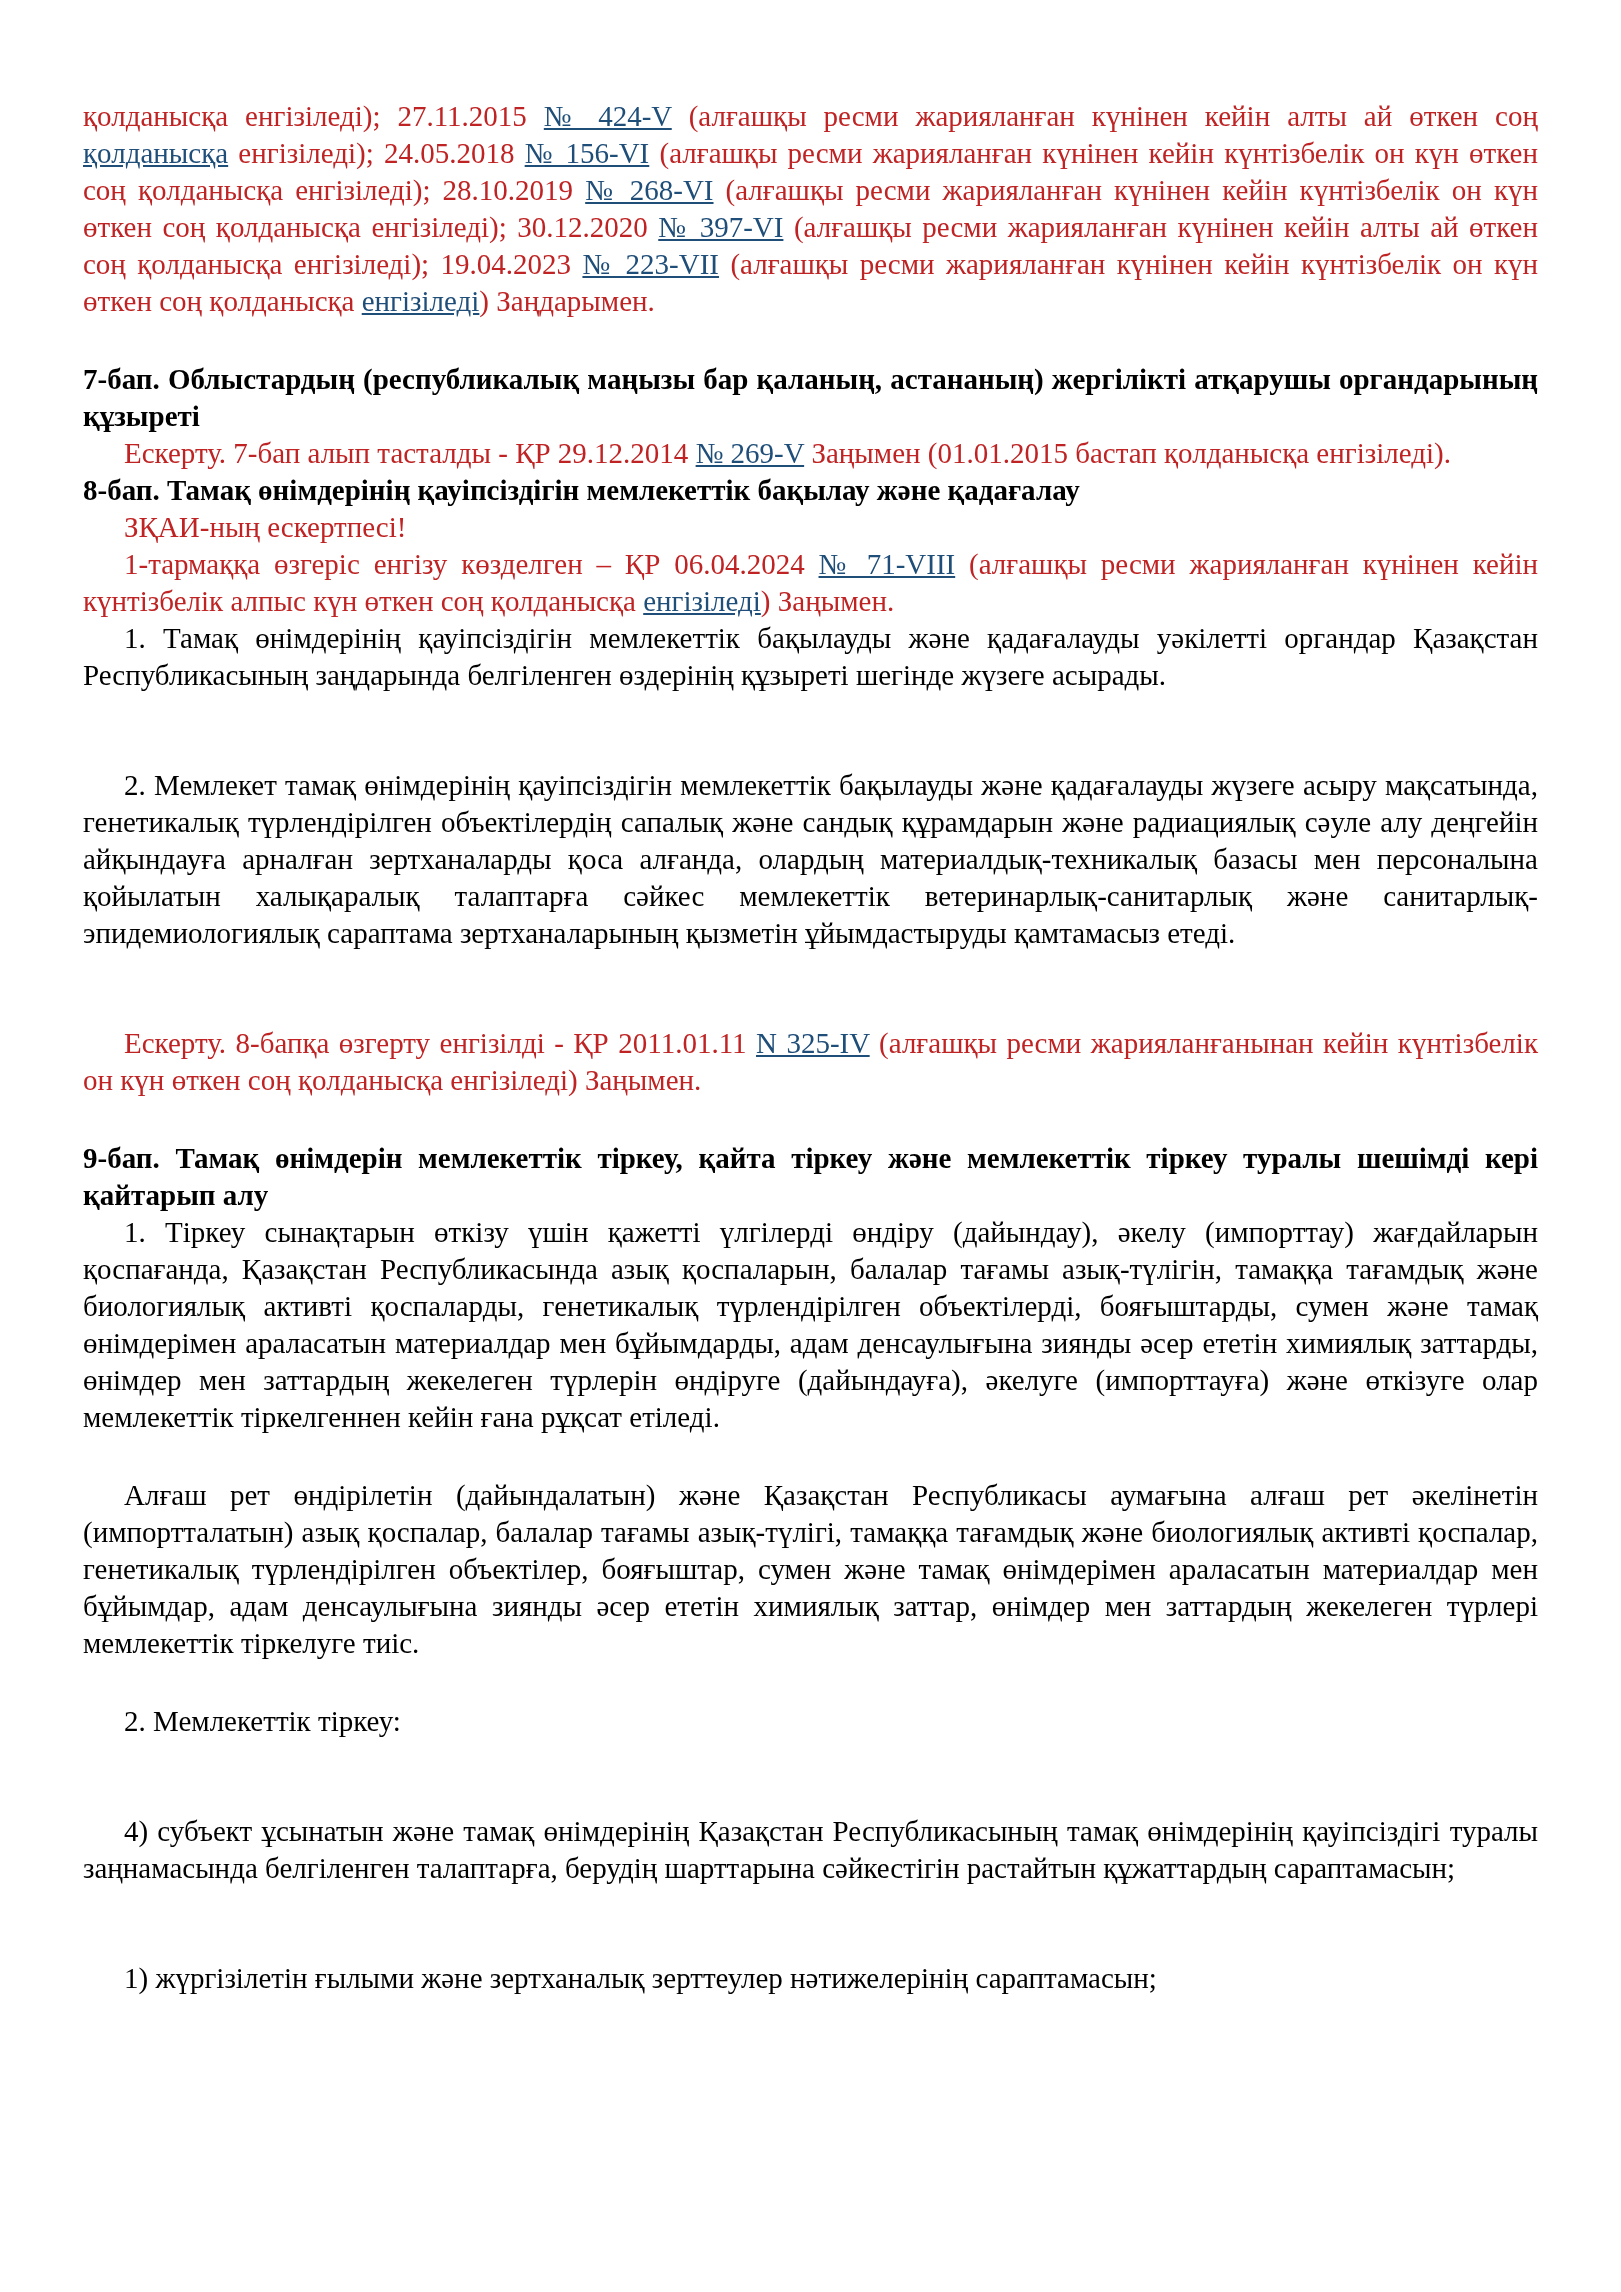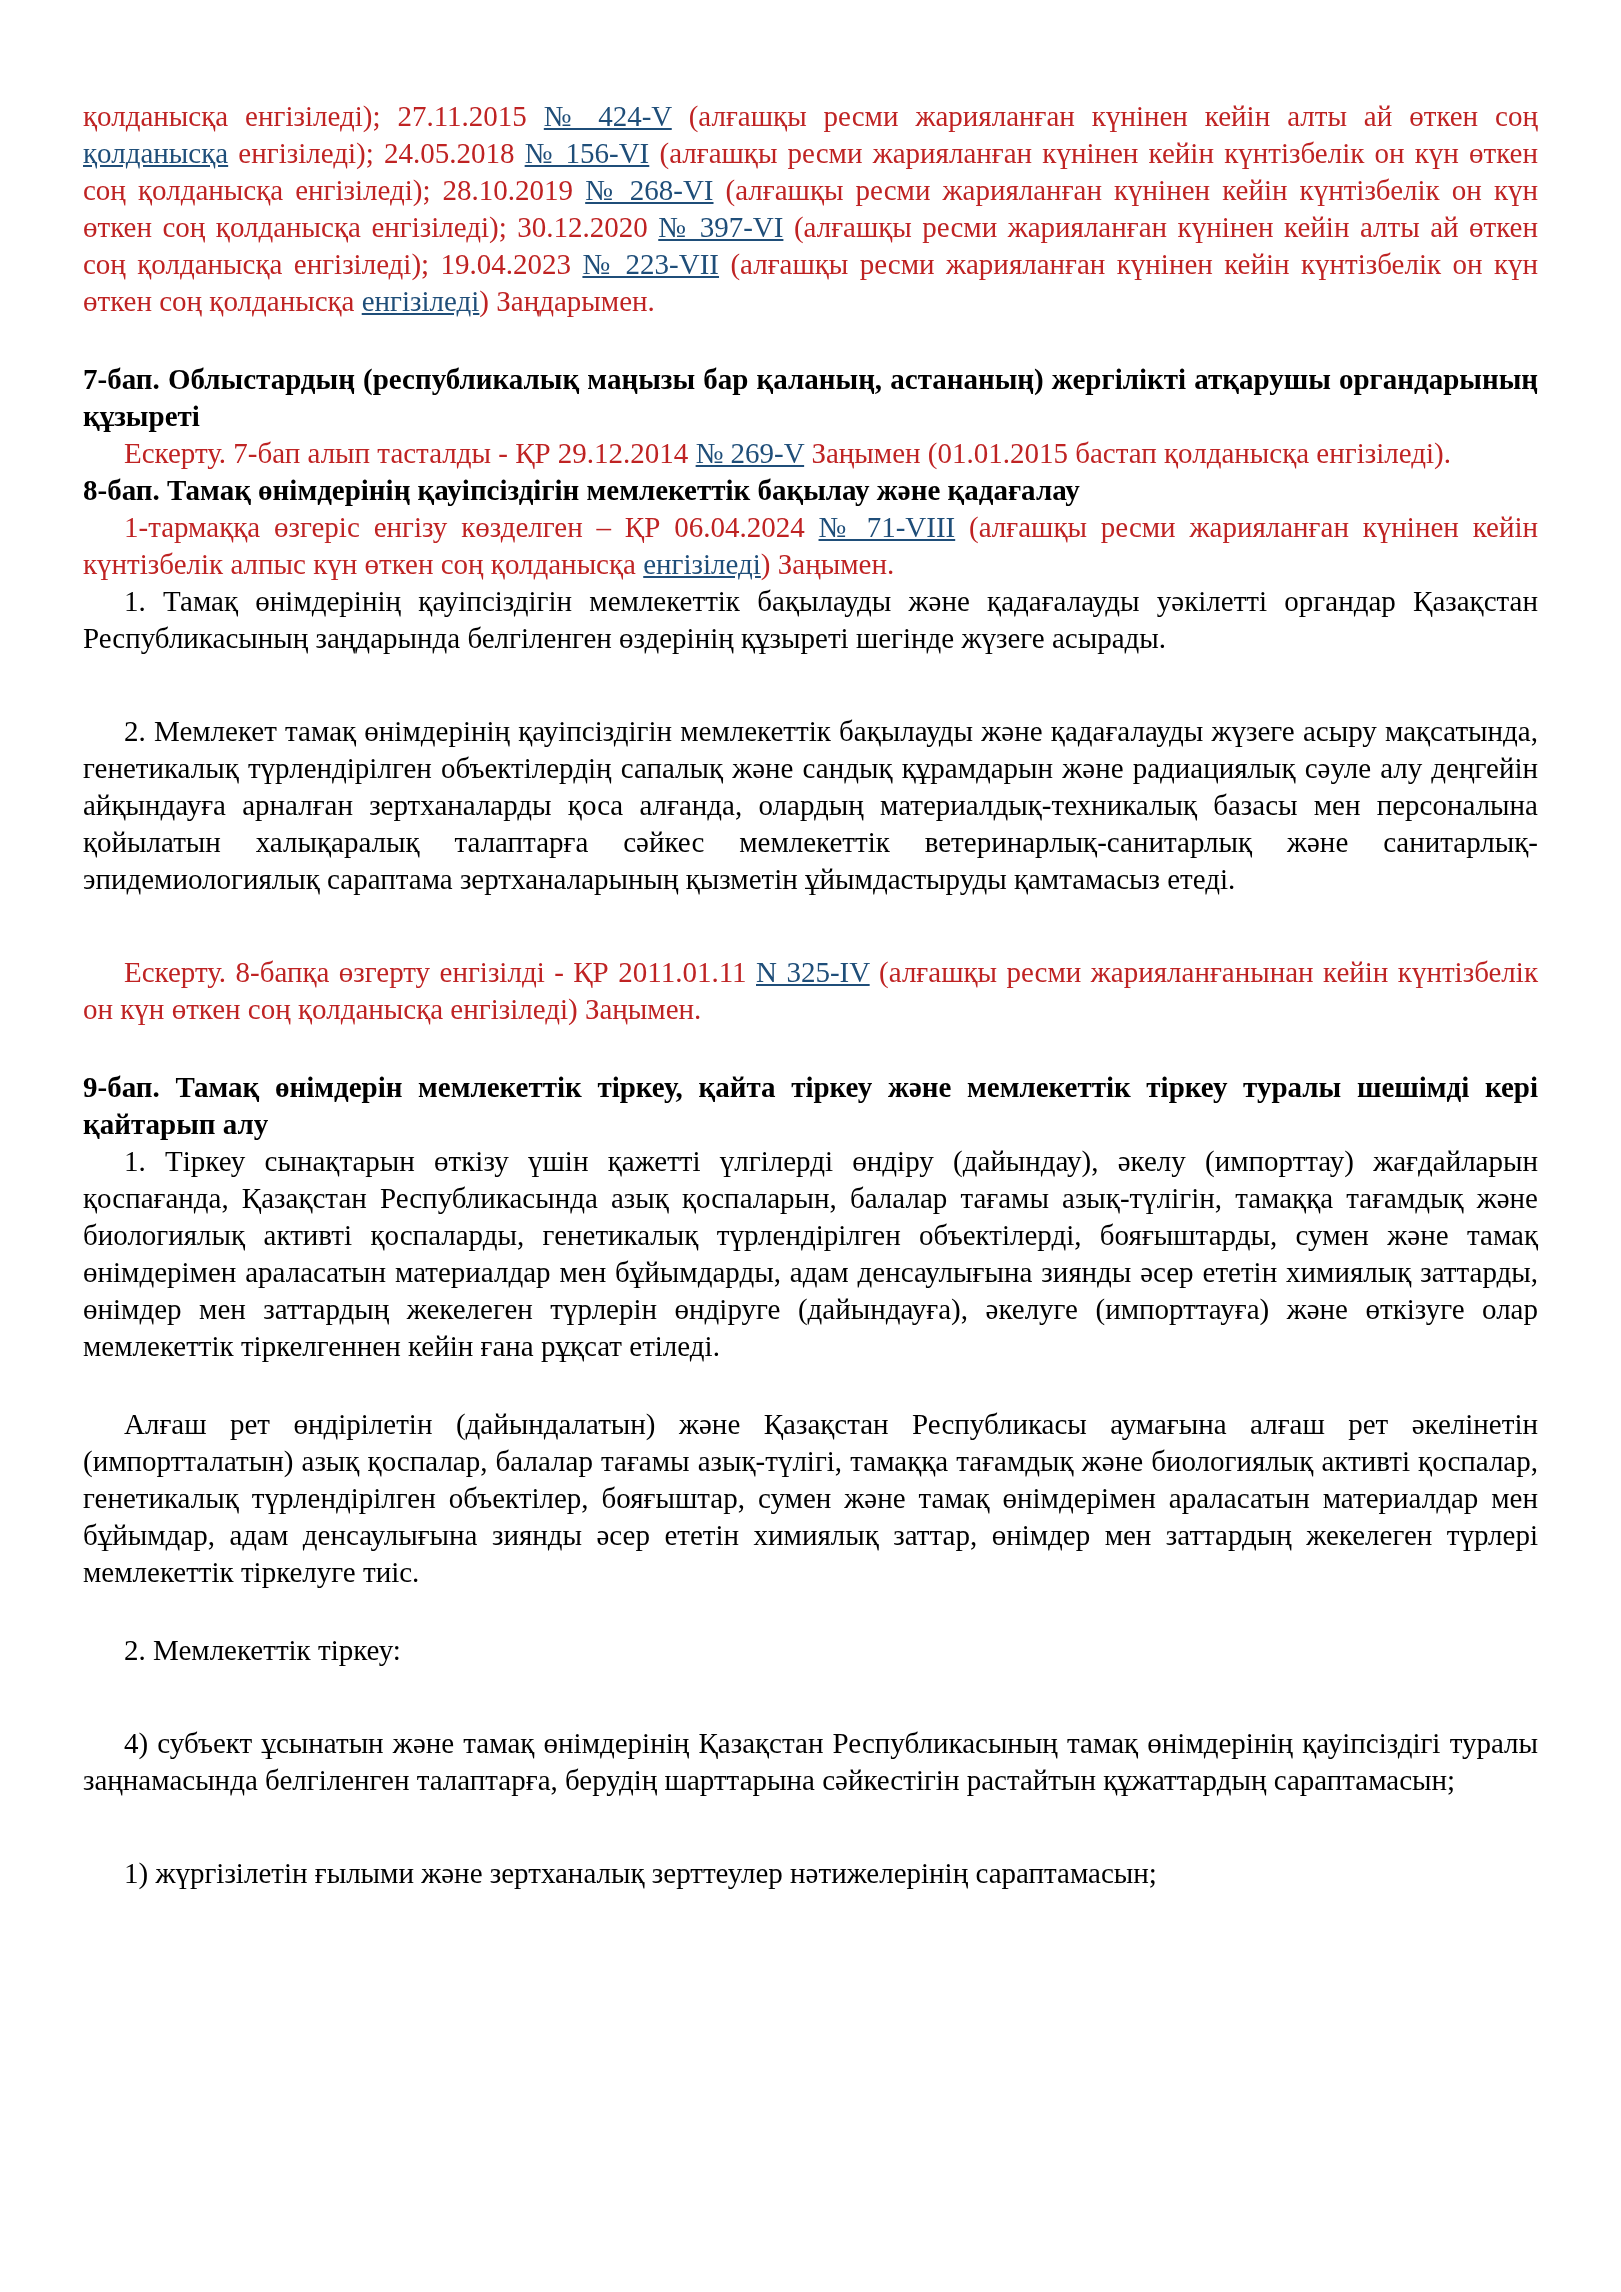--- a/index.html
+++ b/index.html
@@ -17,21 +17,21 @@
     font-size: 29px;
     line-height: 37px;
     color: var(--body-color, #000000);
   }
   .block {
     margin: 0;
     text-align: justify;
   }
   .gap-0 { margin-top: 0; }
   .gap-1 { margin-top: 41px; }
-  .gap-2 { margin-top: 56px; }
+  .gap-2 { margin-top: 73px; }
   .heading {
     font-weight: bold;
     color: var(--body-color, #000000);
     font-size: 29px;
     line-height: 37px;
   }
   .amendment, .note {
     color: var(--red-color, #c02020);
   }
   .note, .body {
@@ -46,20 +46,21 @@
 </style>
 </head>
 <body>
 
 <div class="page">
   <div>
       <p class="block amendment gap-0"><span class="text-run">қолданысқа енгізіледі); 27.11.2015 </span><span class="law-link">№ 424-V</span><span class="text-run"> (алғашқы ресми жарияланған күнінен кейін алты ай өткен соң </span><span class="law-link">қолданысқа</span><span class="text-run"> енгізіледі); 24.05.2018 </span><span class="law-link">№ 156-VI</span><span class="text-run"> (алғашқы ресми жарияланған күнінен кейін күнтізбелік он күн өткен соң қолданысқа енгізіледі); 28.10.2019 </span><span class="law-link">№ 268-VI</span><span class="text-run"> (алғашқы ресми жарияланған күнінен кейін күнтізбелік он күн өткен соң қолданысқа енгізіледі); 30.12.2020 </span><span class="law-link">№ 397-VI</span><span class="text-run"> (алғашқы ресми жарияланған күнінен кейін алты ай өткен соң қолданысқа енгізіледі); 19.04.2023 </span><span class="law-link">№ 223-VII</span><span class="text-run"> (алғашқы ресми жарияланған күнінен кейін күнтізбелік он күн өткен соң қолданысқа </span><span class="law-link">енгізіледі</span><span class="text-run">) Заңдарымен.</span></p>
       <h3 class="block heading gap-1"><span class="text-run">7-бап. Облыстардың (республикалық маңызы бар қаланың, астананың) жергілікті атқарушы органдарының құзыреті</span></h3>
       <p class="block note gap-0"><span class="text-run">Ескерту. 7-бап алып тасталды - ҚР 29.12.2014 </span><span class="law-link">№ 269-V</span><span class="text-run"> Заңымен (01.01.2015 бастап қолданысқа енгізіледі).</span></p>
       <h3 class="block heading gap-0"><span class="text-run">8-бап. Тамақ өнімдерінің қауіпсіздігін мемлекеттік бақылау және қадағалау</span></h3>
+      <p class="block note gap-0"><span class="text-run">ЗҚАИ-ның ескертпесі!</span></p>
       <p class="block note gap-0"><span class="text-run">1-тармаққа өзгеріс енгізу көзделген – ҚР 06.04.2024 </span><span class="law-link">№ 71-VIII</span><span class="text-run"> (алғашқы ресми жарияланған күнінен кейін күнтізбелік алпыс күн өткен соң қолданысқа </span><span class="law-link">енгізіледі</span><span class="text-run">) Заңымен.</span></p>
       <p class="block body gap-0"><span class="text-run">1. Тамақ өнімдерінің қауіпсіздігін мемлекеттік бақылауды және қадағалауды уәкілетті органдар Қазақстан Республикасының заңдарында белгіленген өздерінің құзыреті шегінде жүзеге асырады.</span></p>
       <p class="block body gap-2"><span class="text-run">2. Мемлекет тамақ өнімдерінің қауіпсіздігін мемлекеттік бақылауды және қадағалауды жүзеге асыру мақсатында, генетикалық түрлендірілген объектілердің сапалық және сандық құрамдарын және радиациялық сәуле алу деңгейін айқындауға арналған зертханаларды қоса алғанда, олардың материалдық-техникалық базасы мен персоналына қойылатын халықаралық талаптарға сәйкес мемлекеттік ветеринарлық-санитарлық және санитарлық-эпидемиологиялық сараптама зертханаларының қызметін ұйымдастыруды қамтамасыз етеді.</span></p>
       <p class="block note gap-2"><span class="text-run">Ескерту. 8-бапқа өзгерту енгізілді - ҚР 2011.01.11 </span><span class="law-link">N 325-IV</span><span class="text-run"> (алғашқы ресми жарияланғанынан кейін күнтізбелік он күн өткен соң қолданысқа енгізіледі) Заңымен.</span></p>
       <h3 class="block heading gap-1"><span class="text-run">9-бап. Тамақ өнімдерін мемлекеттік тіркеу, қайта тіркеу және мемлекеттік тіркеу туралы шешімді кері қайтарып алу</span></h3>
       <p class="block body gap-0"><span class="text-run">1. Тіркеу сынақтарын өткізу үшін қажетті үлгілерді өндіру (дайындау), әкелу (импорттау) жағдайларын қоспағанда, Қазақстан Республикасында азық қоспаларын, балалар тағамы азық-түлігін, тамаққа тағамдық және биологиялық активті қоспаларды, генетикалық түрлендірілген объектілерді, бояғыштарды, сумен және тамақ өнімдерімен араласатын материалдар мен бұйымдарды, адам денсаулығына зиянды әсер ететін химиялық заттарды, өнімдер мен заттардың жекелеген түрлерін өндіруге (дайындауға), әкелуге (импорттауға) және өткізуге олар мемлекеттік тіркелгеннен кейін ғана рұқсат етіледі.</span></p>
       <p class="block body gap-1"><span class="text-run">Алғаш рет өндірілетін (дайындалатын) және Қазақстан Республикасы аумағына алғаш рет әкелінетін (импортталатын) азық қоспалар, балалар тағамы азық-түлігі, тамаққа тағамдық және биологиялық активті қоспалар, генетикалық түрлендірілген объектілер, бояғыштар, сумен және тамақ өнімдерімен араласатын материалдар мен бұйымдар, адам денсаулығына зиянды әсер ететін химиялық заттар, өнімдер мен заттардың жекелеген түрлері мемлекеттік тіркелуге тиіс.</span></p>
       <p class="block body gap-1"><span class="text-run">2. Мемлекеттік тіркеу:</span></p>
       <p class="block body gap-2"><span class="text-run">4) субъект ұсынатын және тамақ өнімдерінің Қазақстан Республикасының тамақ өнімдерінің қауіпсіздігі туралы заңнамасында белгіленген талаптарға, берудің шарттарына сәйкестігін растайтын құжаттардың сараптамасын;</span></p>
       <p class="block body gap-2"><span class="text-run">1) жүргізілетін ғылыми және зертханалық зерттеулер нәтижелерінің сараптамасын;</span></p>

